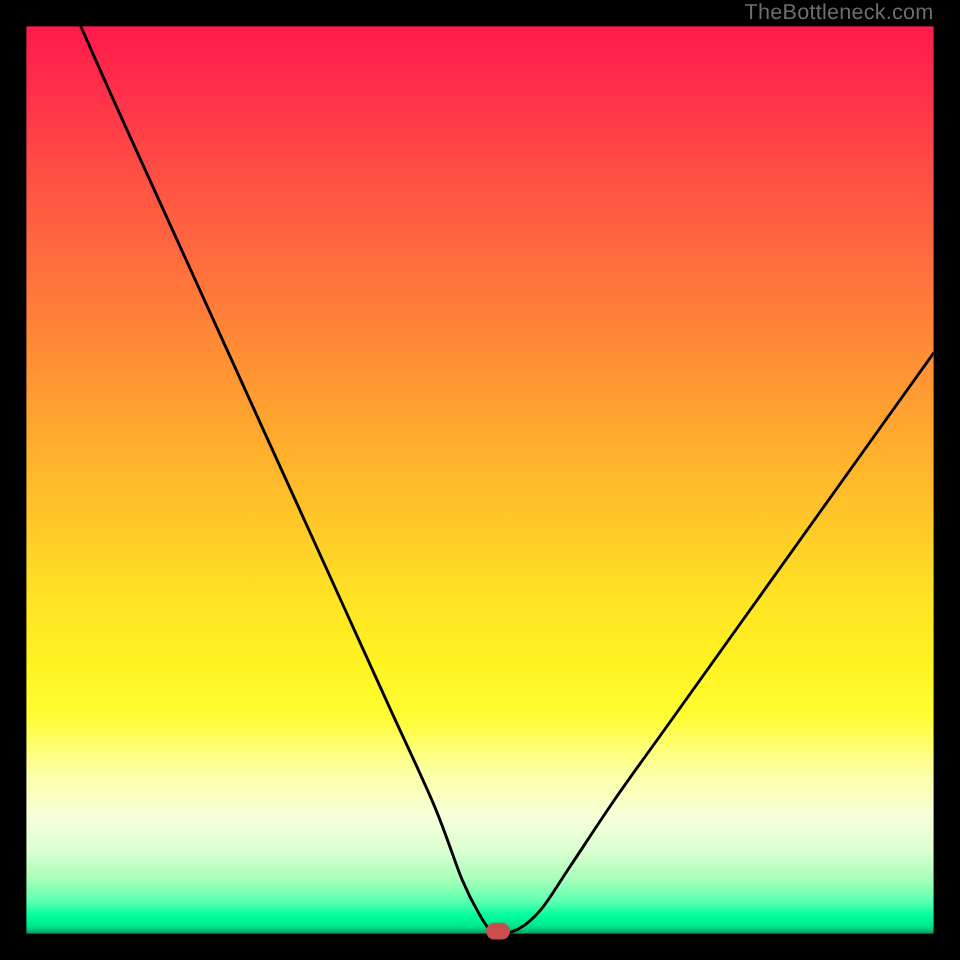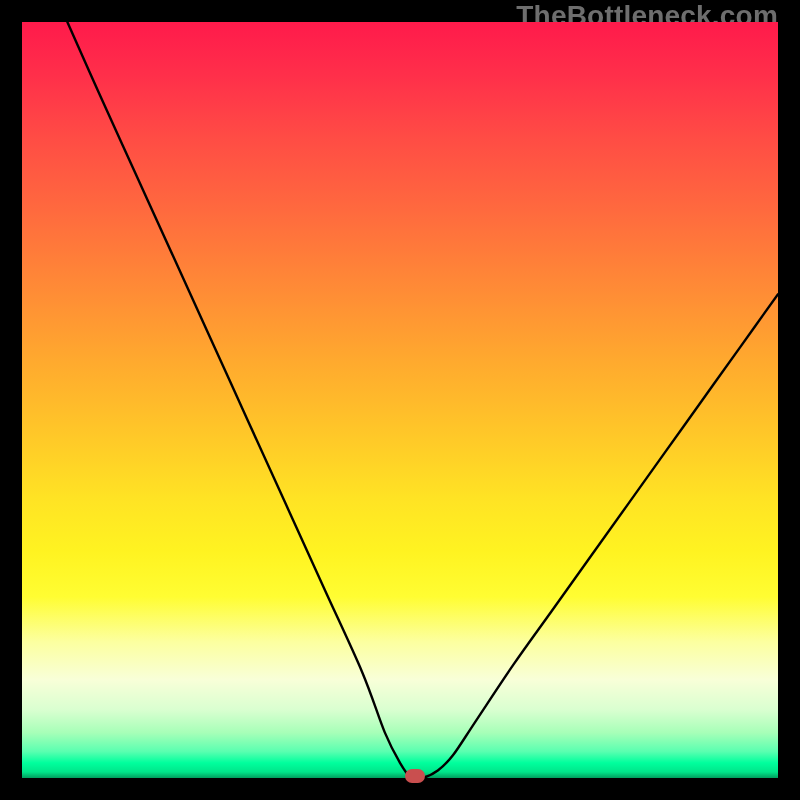--- a/index.html
+++ b/index.html
@@ -41,22 +41,22 @@
       #5affb0 96.5%,
       #00ff9d 98%,
       #00e68a 99.2%,
       #009e5e 100%);
   }
   .attribution {
     position: absolute;
     top: 0px;
     right: 22px;
     color: #6e6e6e;
-    font-size: 28px;
-    font-weight: 700;
+    font-size: 18px;
+    font-weight: 400;
     letter-spacing: 0.2px;
   }
   svg.curve {
     position: absolute;
     left: 0;
     top: 0;
     width: 756px;
     height: 756px;
   }
   .marker {

